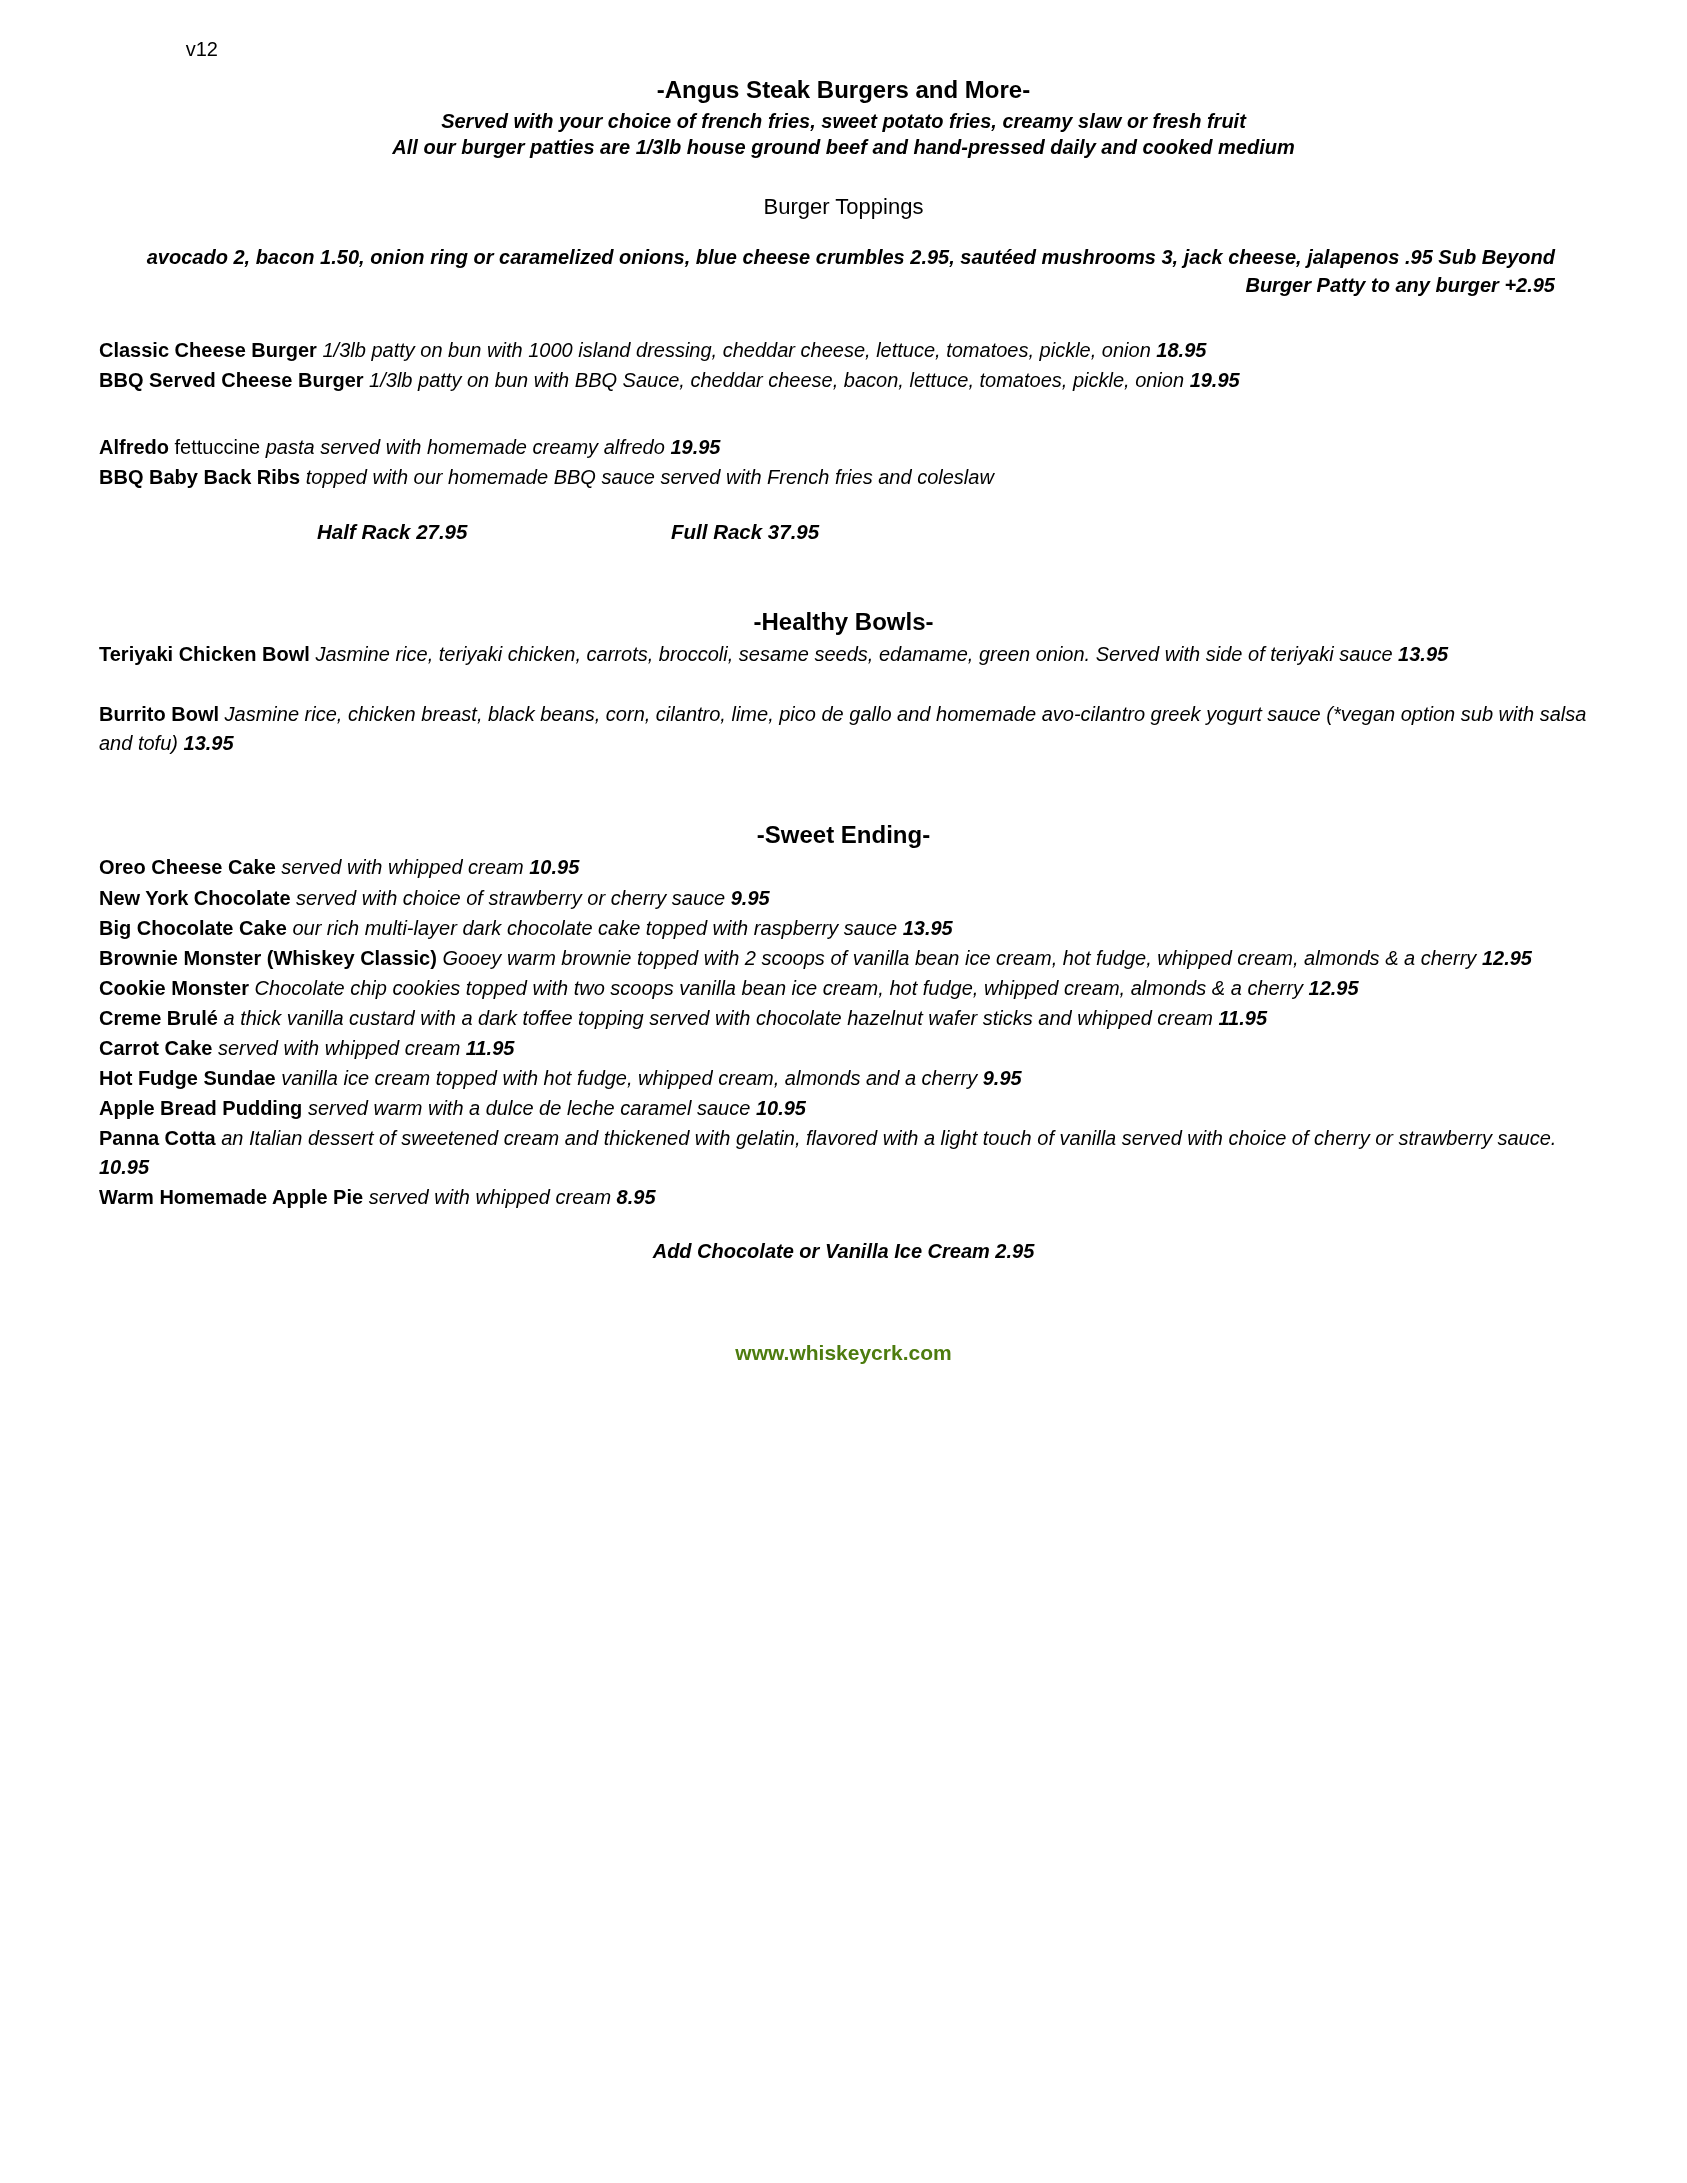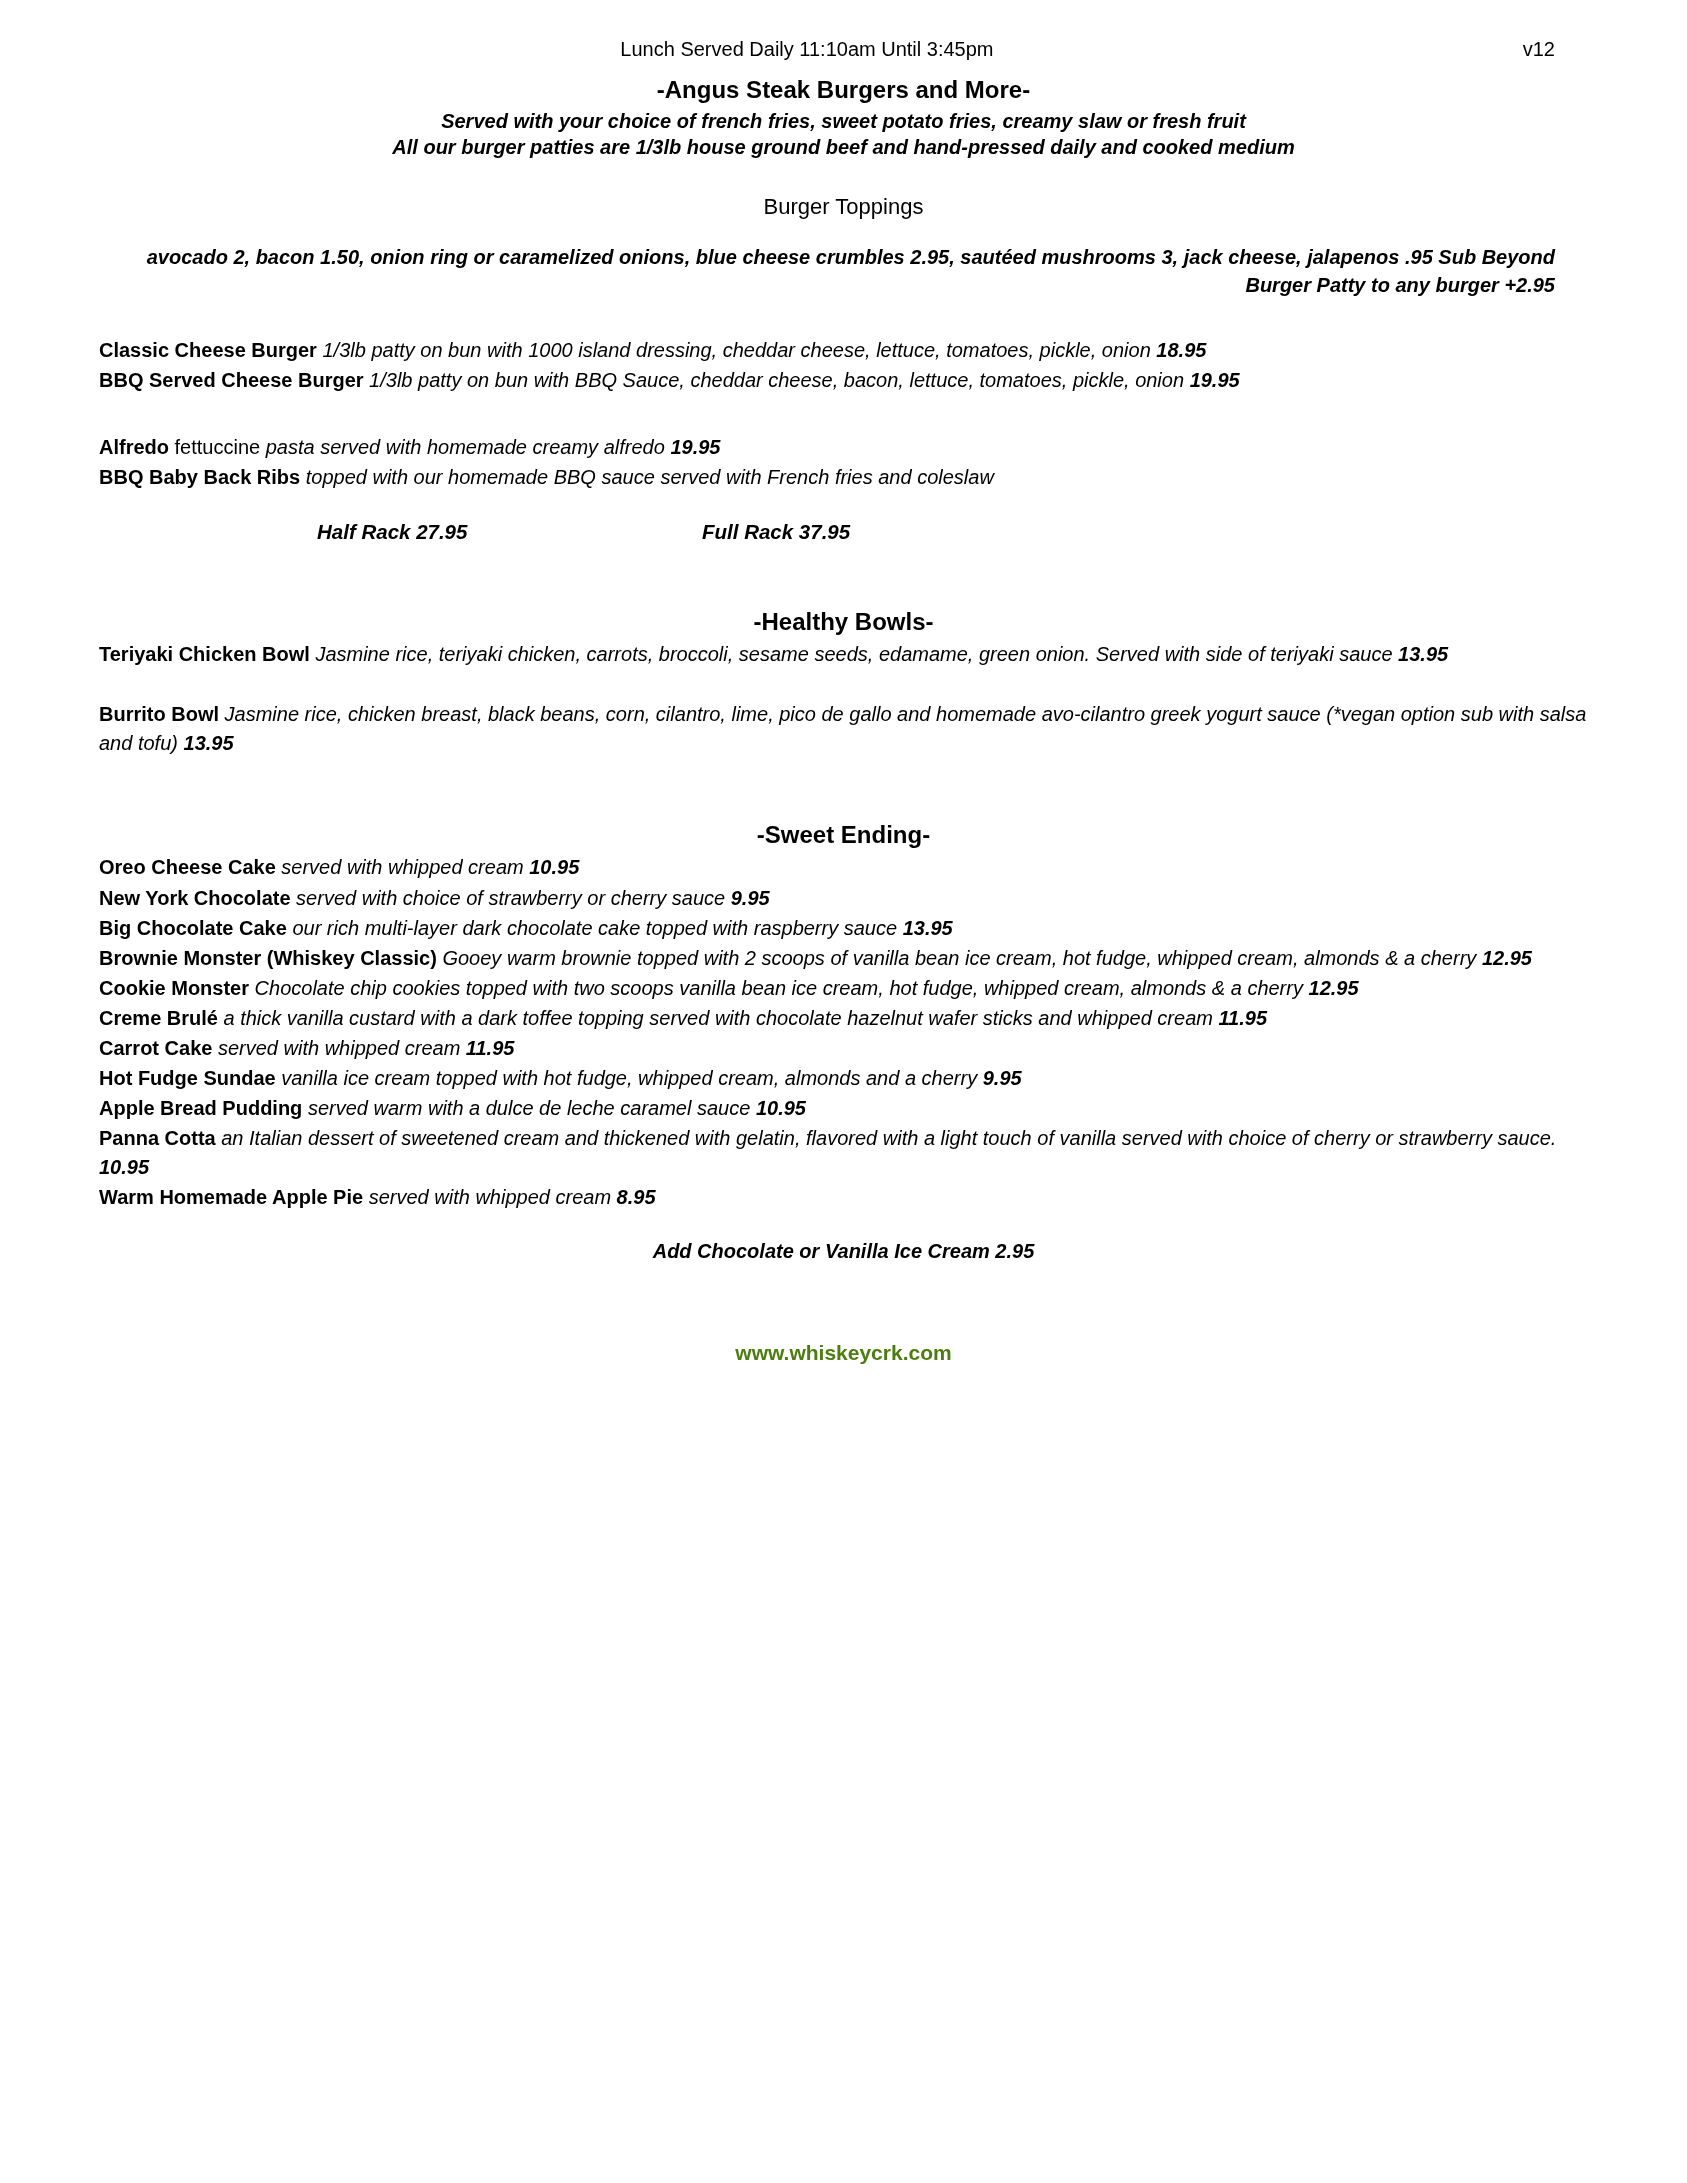--- a/index.html
+++ b/index.html
@@ -99,21 +99,20 @@
   .gap-sm { height: 30px; }
   .gap-md { height: 37px; }
 
   .rack-row {
     display: flex;
     font-size: 20.5px;
     font-weight: bold;
     font-style: italic;
     margin: 28px 0 0 0;
     padding-left: 218px;
-    gap: 31px;
   }
   .rack-row .rack-cell {
     width: 232px;
   }
   .rack-row .rack-cell.second {
     padding-left: 122px;
   }
 
   .center-note {
     font-size: 20px;
@@ -135,21 +134,20 @@
     text-decoration: none;
     font-weight: bold;
   }
 </style>
 </head>
 <body>
 
 <div class="page">
 
   <div class="doc-header">
-    <div class="hdr-left">Lunch Served Daily 11:10am Until 3:45pm</div>
     <div class="hdr-right">v12</div>
   </div>
 
   <h1 class="section-title">-Angus Steak Burgers and More-</h1>
   <p class="subtitle">Served with your choice of french fries, sweet potato fries, creamy slaw or fresh fruit</p>
   <p class="subtitle">All our burger patties are 1/3lb house ground beef and hand-pressed daily and cooked medium</p>
 
   <p class="toppings-heading">Burger Toppings</p>
   <p class="toppings-body">avocado 2, bacon 1.50, onion ring or caramelized onions, blue cheese crumbles 2.95, sautéed mushrooms 3, jack cheese, jalapenos .95 Sub Beyond Burger Patty to any burger +2.95</p>
 

